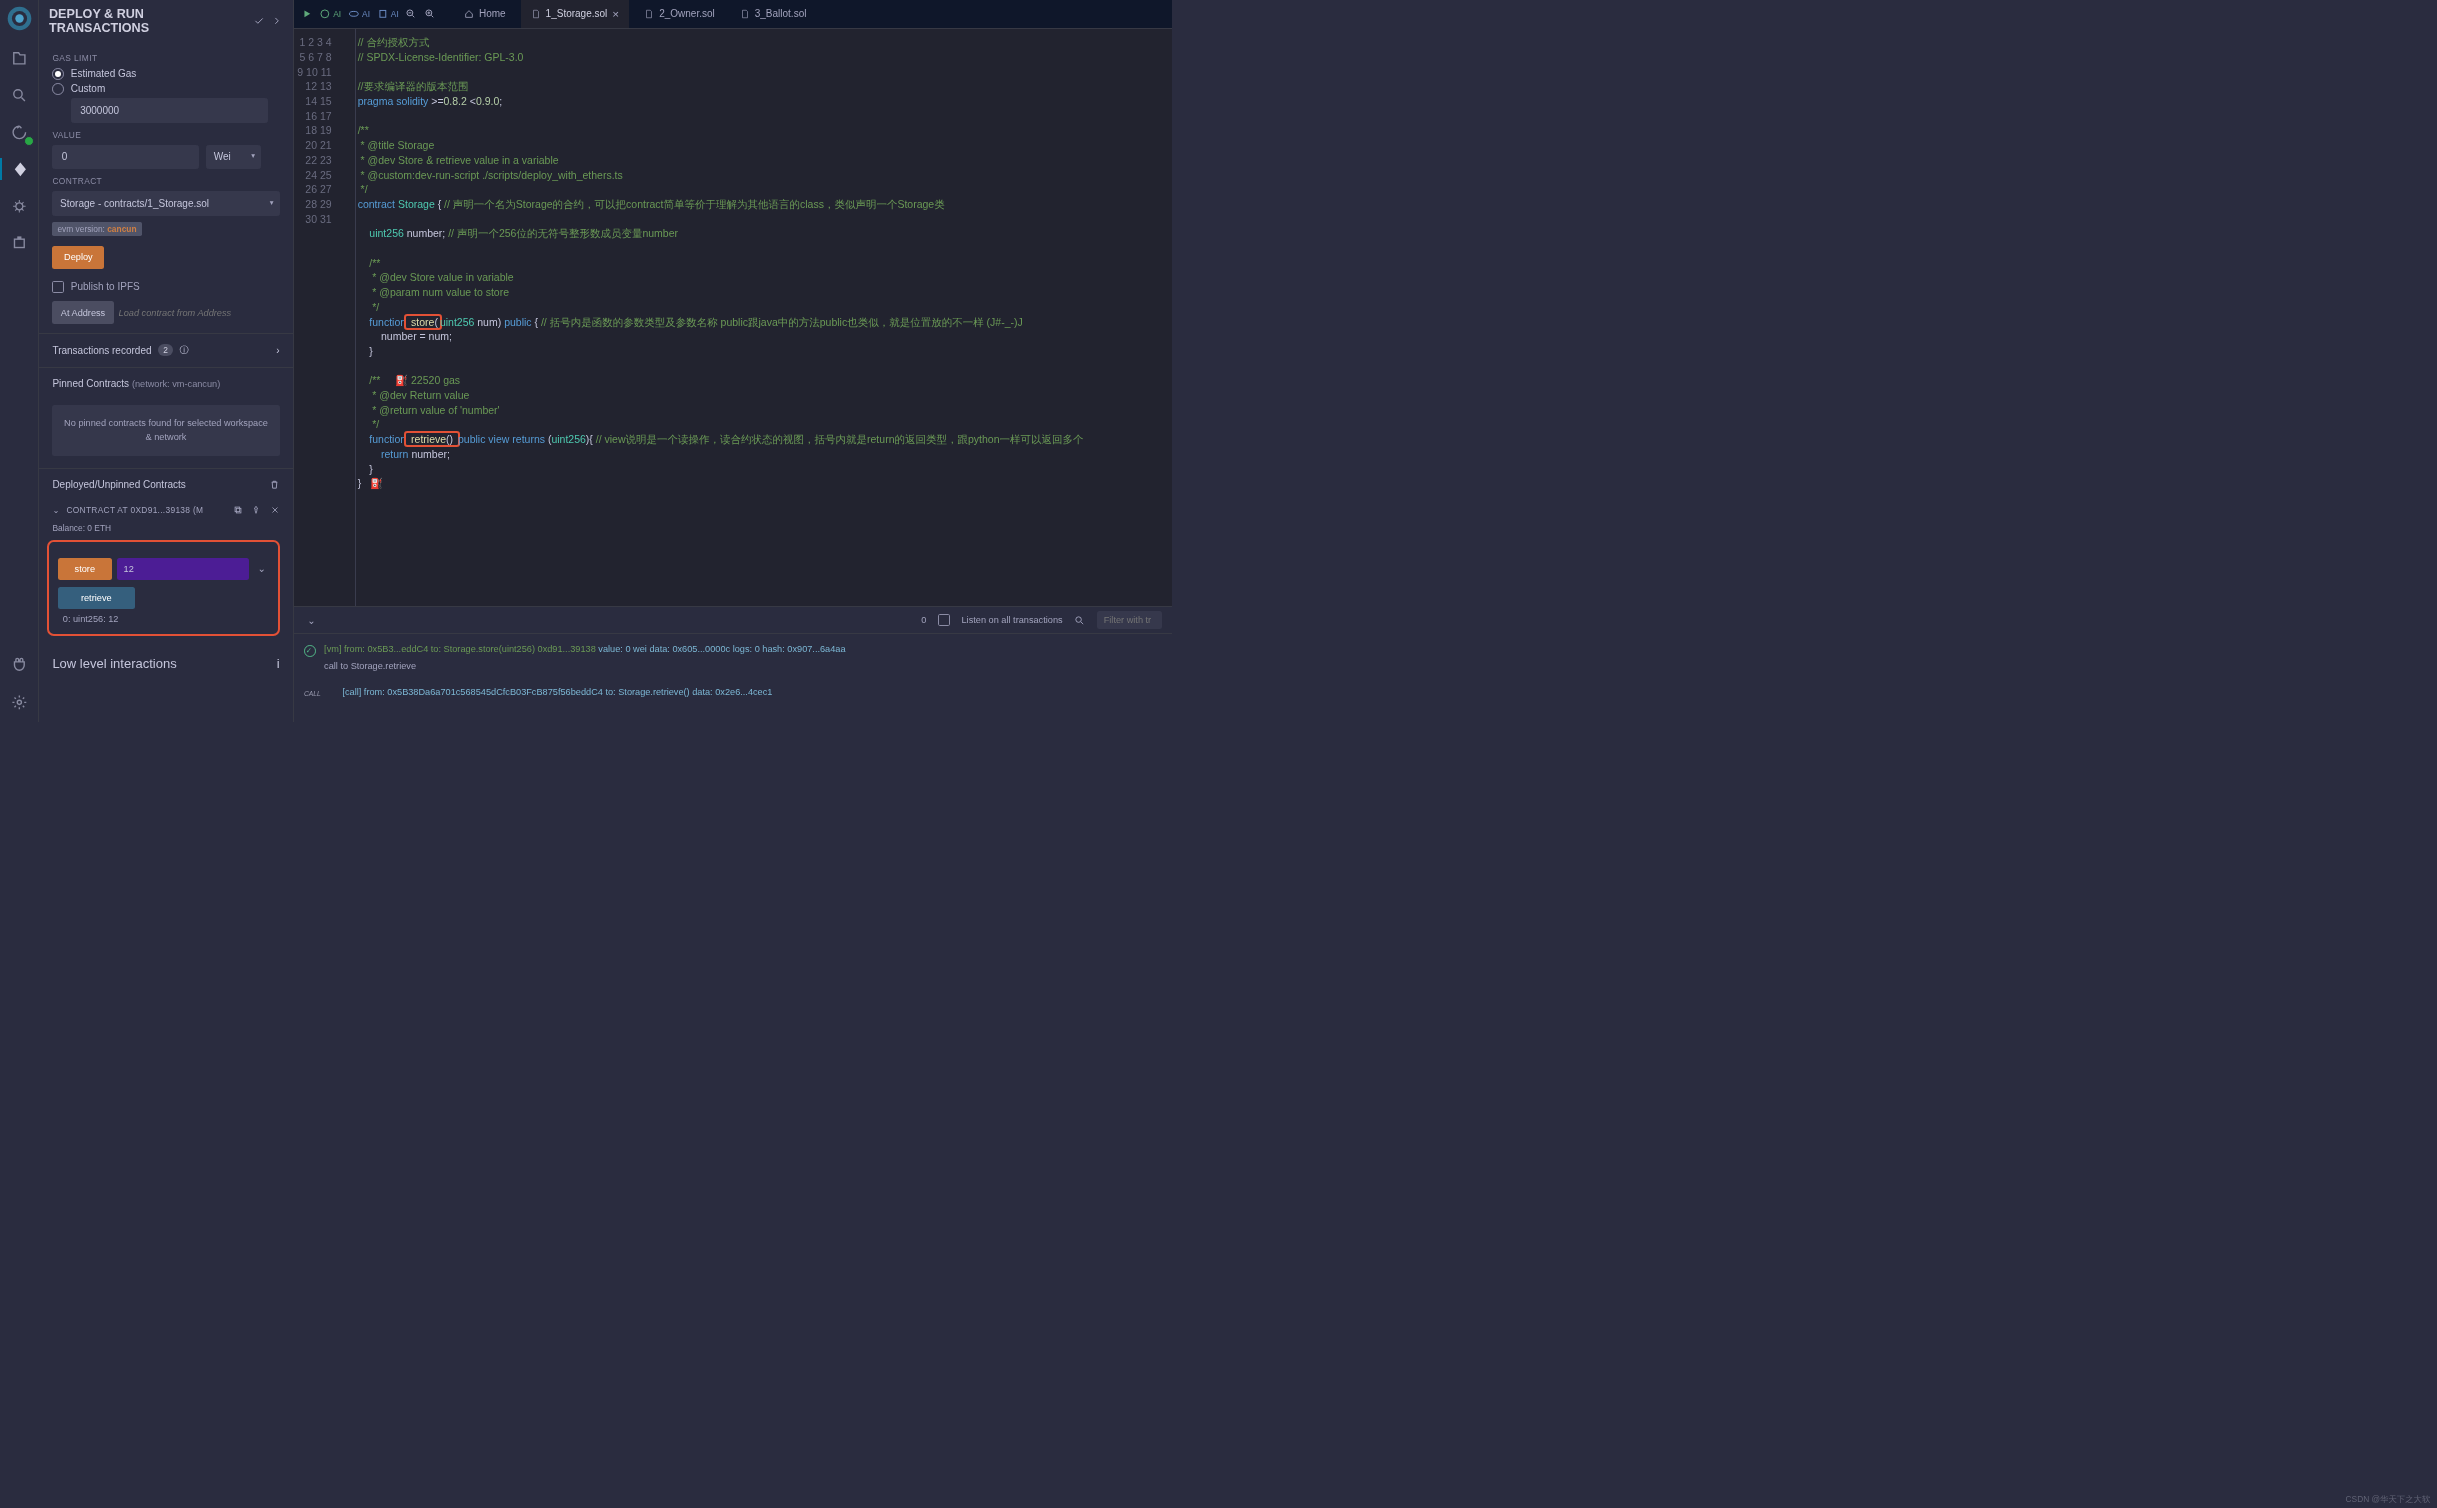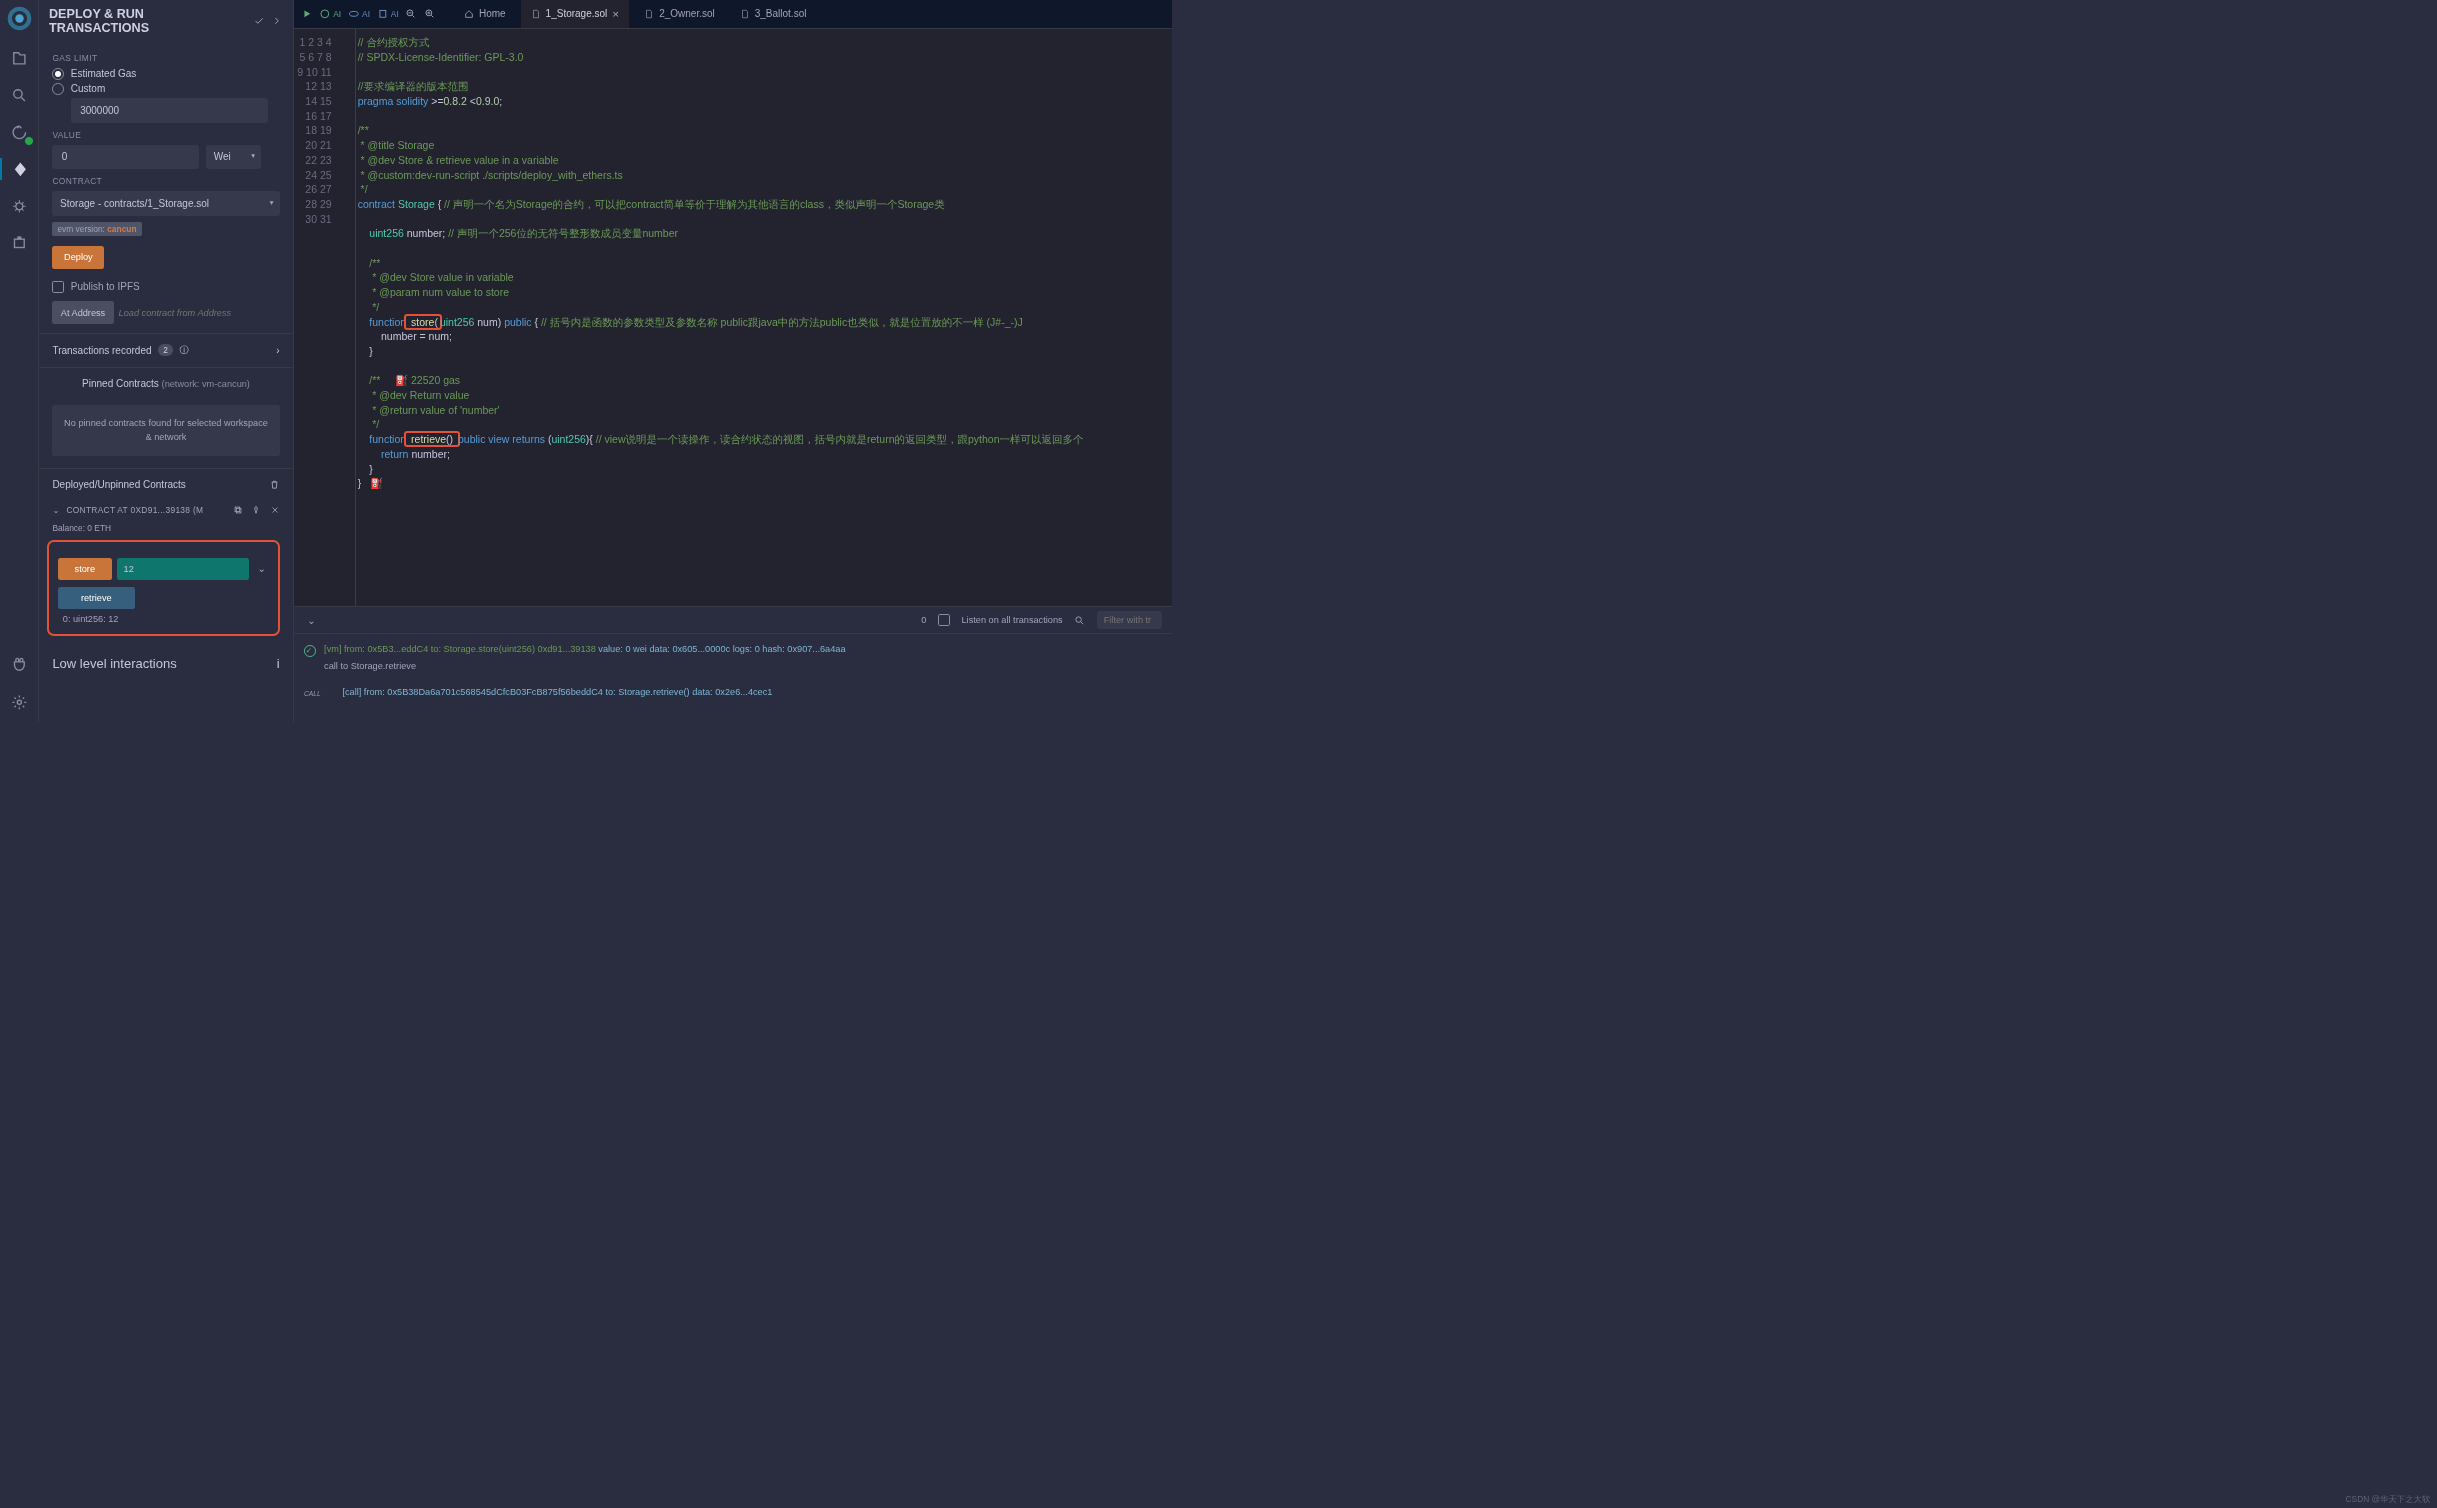--- a/index.html
+++ b/index.html
@@ -40,35 +40,35 @@
 .btn-gray { background:#4b4d61; color:#c5c6dc; border:none; padding:6.7px 8.4px; border-radius:2.5px; font-size:9.2px; cursor:pointer;}
 .check-row { display:flex; align-items:center; gap:6.7px; margin:8.4px 0;}
 .check { width:11.7px; height:11.7px; border:0.8px solid #8b8ca5; border-radius:1.7px;}
 .at-addr { display:flex; gap:5px; margin-top:6.7px;}
 .at-addr .btn-gray { flex:0 0 auto;}
 .at-addr input { flex:1; background:transparent; border:none; color:#8b8ca5; font-size:9.2px; font-style:italic;}
 
 .collapsible-hdr { display:flex; align-items:center; justify-content:space-between; padding:10px 13.4px; font-size:10px; color:#c5c6dc; border-bottom:0.8px solid #373944; cursor:pointer;}
 .collapsible-hdr .left { display:flex; align-items:center; gap:6.7px;}
 .count-badge { background:#4b4d61; border-radius:6.7px; padding:0.8px 5px; font-size:8.4px; color:#d0d0e0;}
-.pinned-hdr { padding:10px 13.4px; font-size:10px; color:#c5c6dc;text-align:center;}
+.pinned-hdr { padding:10px 13.4px; font-size:10px; color:#c5c6dc;}
 .pinned-hdr .net { font-size:9.2px; color:#8b8ca5;}
 .no-pinned { margin:6.7px 13.4px 11.7px 13.4px; background:#35374b; border-radius:2.5px; padding:11.7px; text-align:center; font-size:9.2px; line-height:1.5; color:#a2a3bd;}
 
 .deployed-hdr { display:flex; align-items:center; justify-content:space-between; padding:10px 13.4px; font-size:10px; color:#c5c6dc;}
 .contract-item { padding: 5px 13.4px 10px 13.4px;}
 .ci-head { display:flex; align-items:center; gap:6.7px; font-size:8.4px; letter-spacing:0.3px; color:#a2a3bd;}
 .ci-head .chev { font-size:8.4px;}
 .ci-head .icons { margin-left:auto; display:flex; gap:8.4px;}
 .ci-head .icons svg { width:10px; height:10px; fill:#a2a3bd;}
 .balance { font-size:8.4px; color:#a2a3bd; margin:8.4px 0 6.7px 0;}
 .highlight-box { border:2.5px solid #e35136; border-radius:6.7px; padding:8.4px; margin-left:-5px;}
 .fn-row { display:flex; gap:5px; margin:4.2px 0; align-items:center;}
 .fn-row .btn-orange, .fn-row .btn-blue { width:77px; text-align:center; padding:5.9px 3.3px;}
-.fn-row input { flex:1; background:#0f766e; border:none; color:#c5c6dc; padding:5.9px 6.7px; border-radius:2.5px; font-size:9.2px;}
+.fn-row input { flex:1; background:#4c1d95; border:none; color:#c5c6dc; padding:5.9px 6.7px; border-radius:2.5px; font-size:9.2px;}
 .fn-row .expand { color:#a2a3bd; font-size:10px; padding:0 3.3px; cursor:pointer;}
 .ret-val { font-size:9.2px; color:#a2a3bd; margin:5px 0 1.7px 5px;}
 .lowlevel { display:flex; justify-content:space-between; padding:10px 13.4px 1.7px 13.4px; font-size:13px; color:#c5c6dc;}
 
 
 .main { flex:1; display:flex; flex-direction:column; background:#2a2c3f;}
 .tab-bar { height:28.5px; display:flex; align-items:center; background:#0f172a; border-bottom:0.8px solid #373944; gap:5px; padding-left:6.7px;}
 .tb-icons { display:flex; align-items:center; gap:6.7px;}
 .tb-icons .ai { display:flex; align-items:center; gap:2.5px; font-size:8.4px; color:#6b8cc4;}
 .tb-icons .ai.g { color:#5faa7b;}

